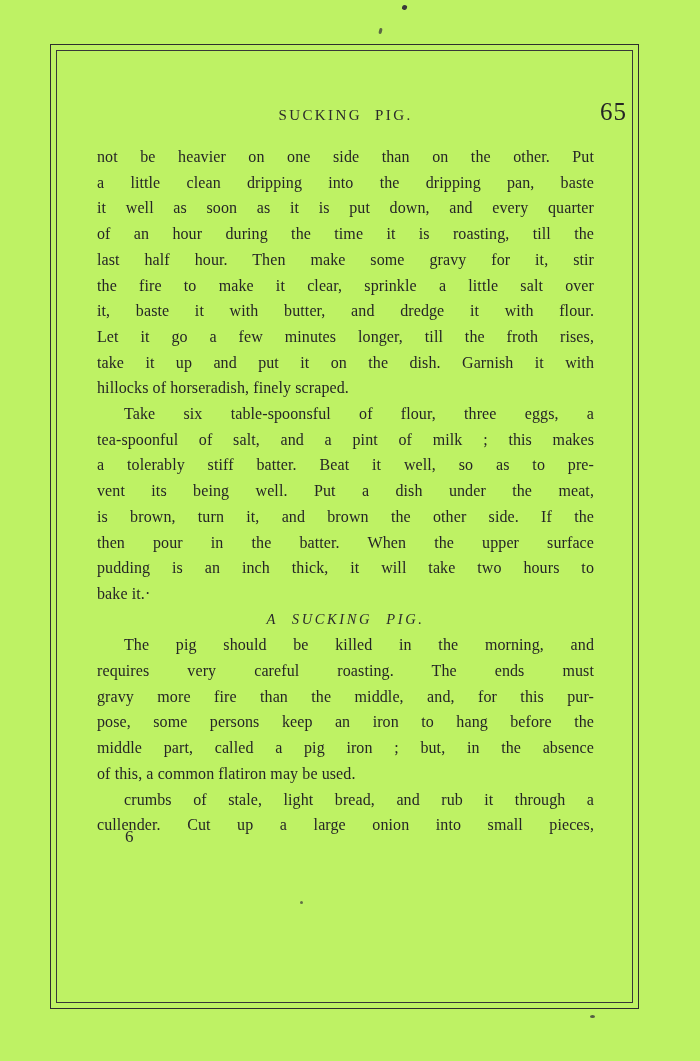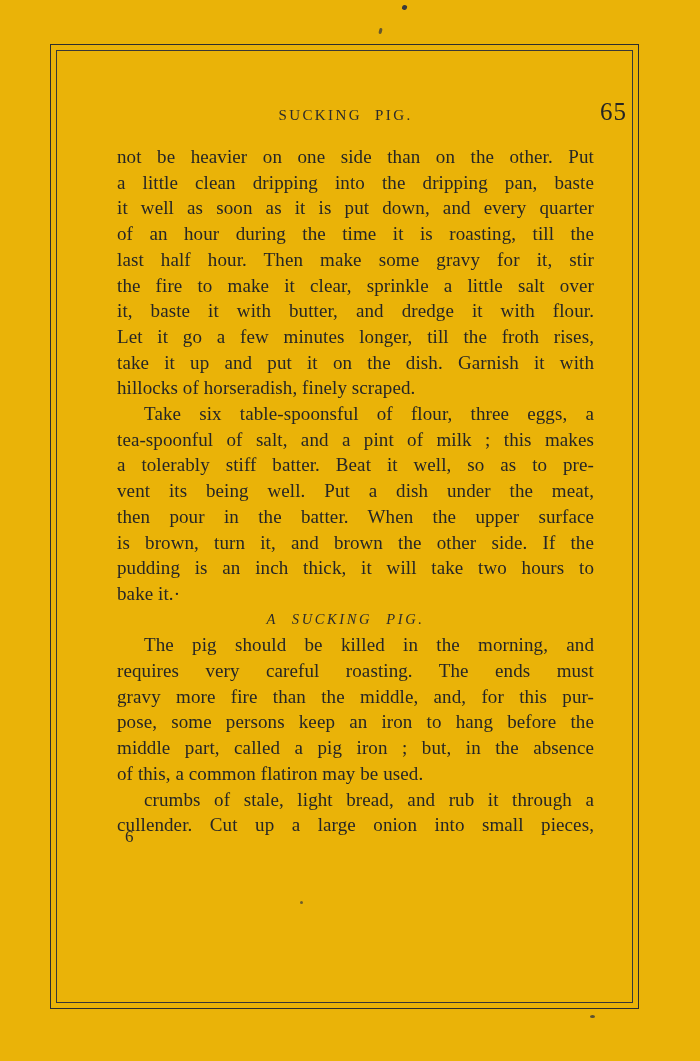--- a/index.html
+++ b/index.html
@@ -4,21 +4,21 @@
 <style>
   html, body {
     margin: 0;
     padding: 0;
     background: #fcfcfa;
   }
   .page {
     position: relative;
     width: 700px;
     height: 1061px;
-    background: #eab308;
+    background: #bef264;
     overflow: hidden;
     font-family: "Liberation Serif", "DejaVu Serif", serif;
     color: #262626;
   }
   .border-outer {
     position: absolute;
     left: 50px; top: 44px;
     width: 589px; height: 965px;
     border: 1.6px solid #2e2e2e;
     box-sizing: border-box;
@@ -52,28 +52,27 @@
   .page-number {
     position: absolute;
     right: -33px;
     top: -6px;
     font-size: 25px;
     letter-spacing: 1px;
     color: #242424;
   }
   .text-body { width: 497px; }
   .line {
-    font-size: 19px;
+    font-size: 16px;
     line-height: 25.7px;
     text-align: justify;
     text-align-last: justify;
     white-space: normal;
     overflow: hidden;
     letter-spacing: 0.1px;
-    margin-left: 20px;
   }
   .line.last { text-align-last: left; }
   .para.indent .line:first-child { text-indent: 27px; }
   .section-heading {
     font-size: 14.5px;
     letter-spacing: 2.6px;
     word-spacing: 8px;
     line-height: 25.7px;
     text-align: center;
     color: #2b2b2b;
@@ -126,22 +125,22 @@
           <div class="line">it, baste it with butter, and dredge it with flour.</div>
           <div class="line">Let it go a few minutes longer, till the froth rises,</div>
           <div class="line">take it up and put it on the dish.  Garnish it with</div>
           <div class="line last">hillocks of horseradish, finely scraped.</div>
         </div>
         <div class="para indent">
           <div class="line">Take six table-spoonsful of flour, three eggs, a</div>
           <div class="line">tea-spoonful of salt, and a pint of milk ; this makes</div>
           <div class="line">a tolerably stiff batter.  Beat it well, so as to pre-</div>
           <div class="line">vent its being well.  Put a dish under the meat,</div>
+          <div class="line">is brown, turn it, and brown the other side.  If the</div>
           <div class="line">then pour in the batter.  When the upper surface</div>
-          <div class="line">is brown, turn it, and brown the other side.  If the</div>
           <div class="line">pudding is an inch thick, it will take two hours to</div>
           <div class="line last">bake it.·</div>
         </div>
         <div class="section-heading">A SUCKING PIG.</div>
         <div class="para indent">
           <div class="line">The pig should be killed in the morning, and</div>
           <div class="line">requires very careful roasting.  The ends must</div>
           <div class="line">gravy more fire than the middle, and, for this pur-</div>
           <div class="line">pose, some persons keep an iron to hang before the</div>
           <div class="line">middle part, called a pig iron ; but, in the absence</div>

